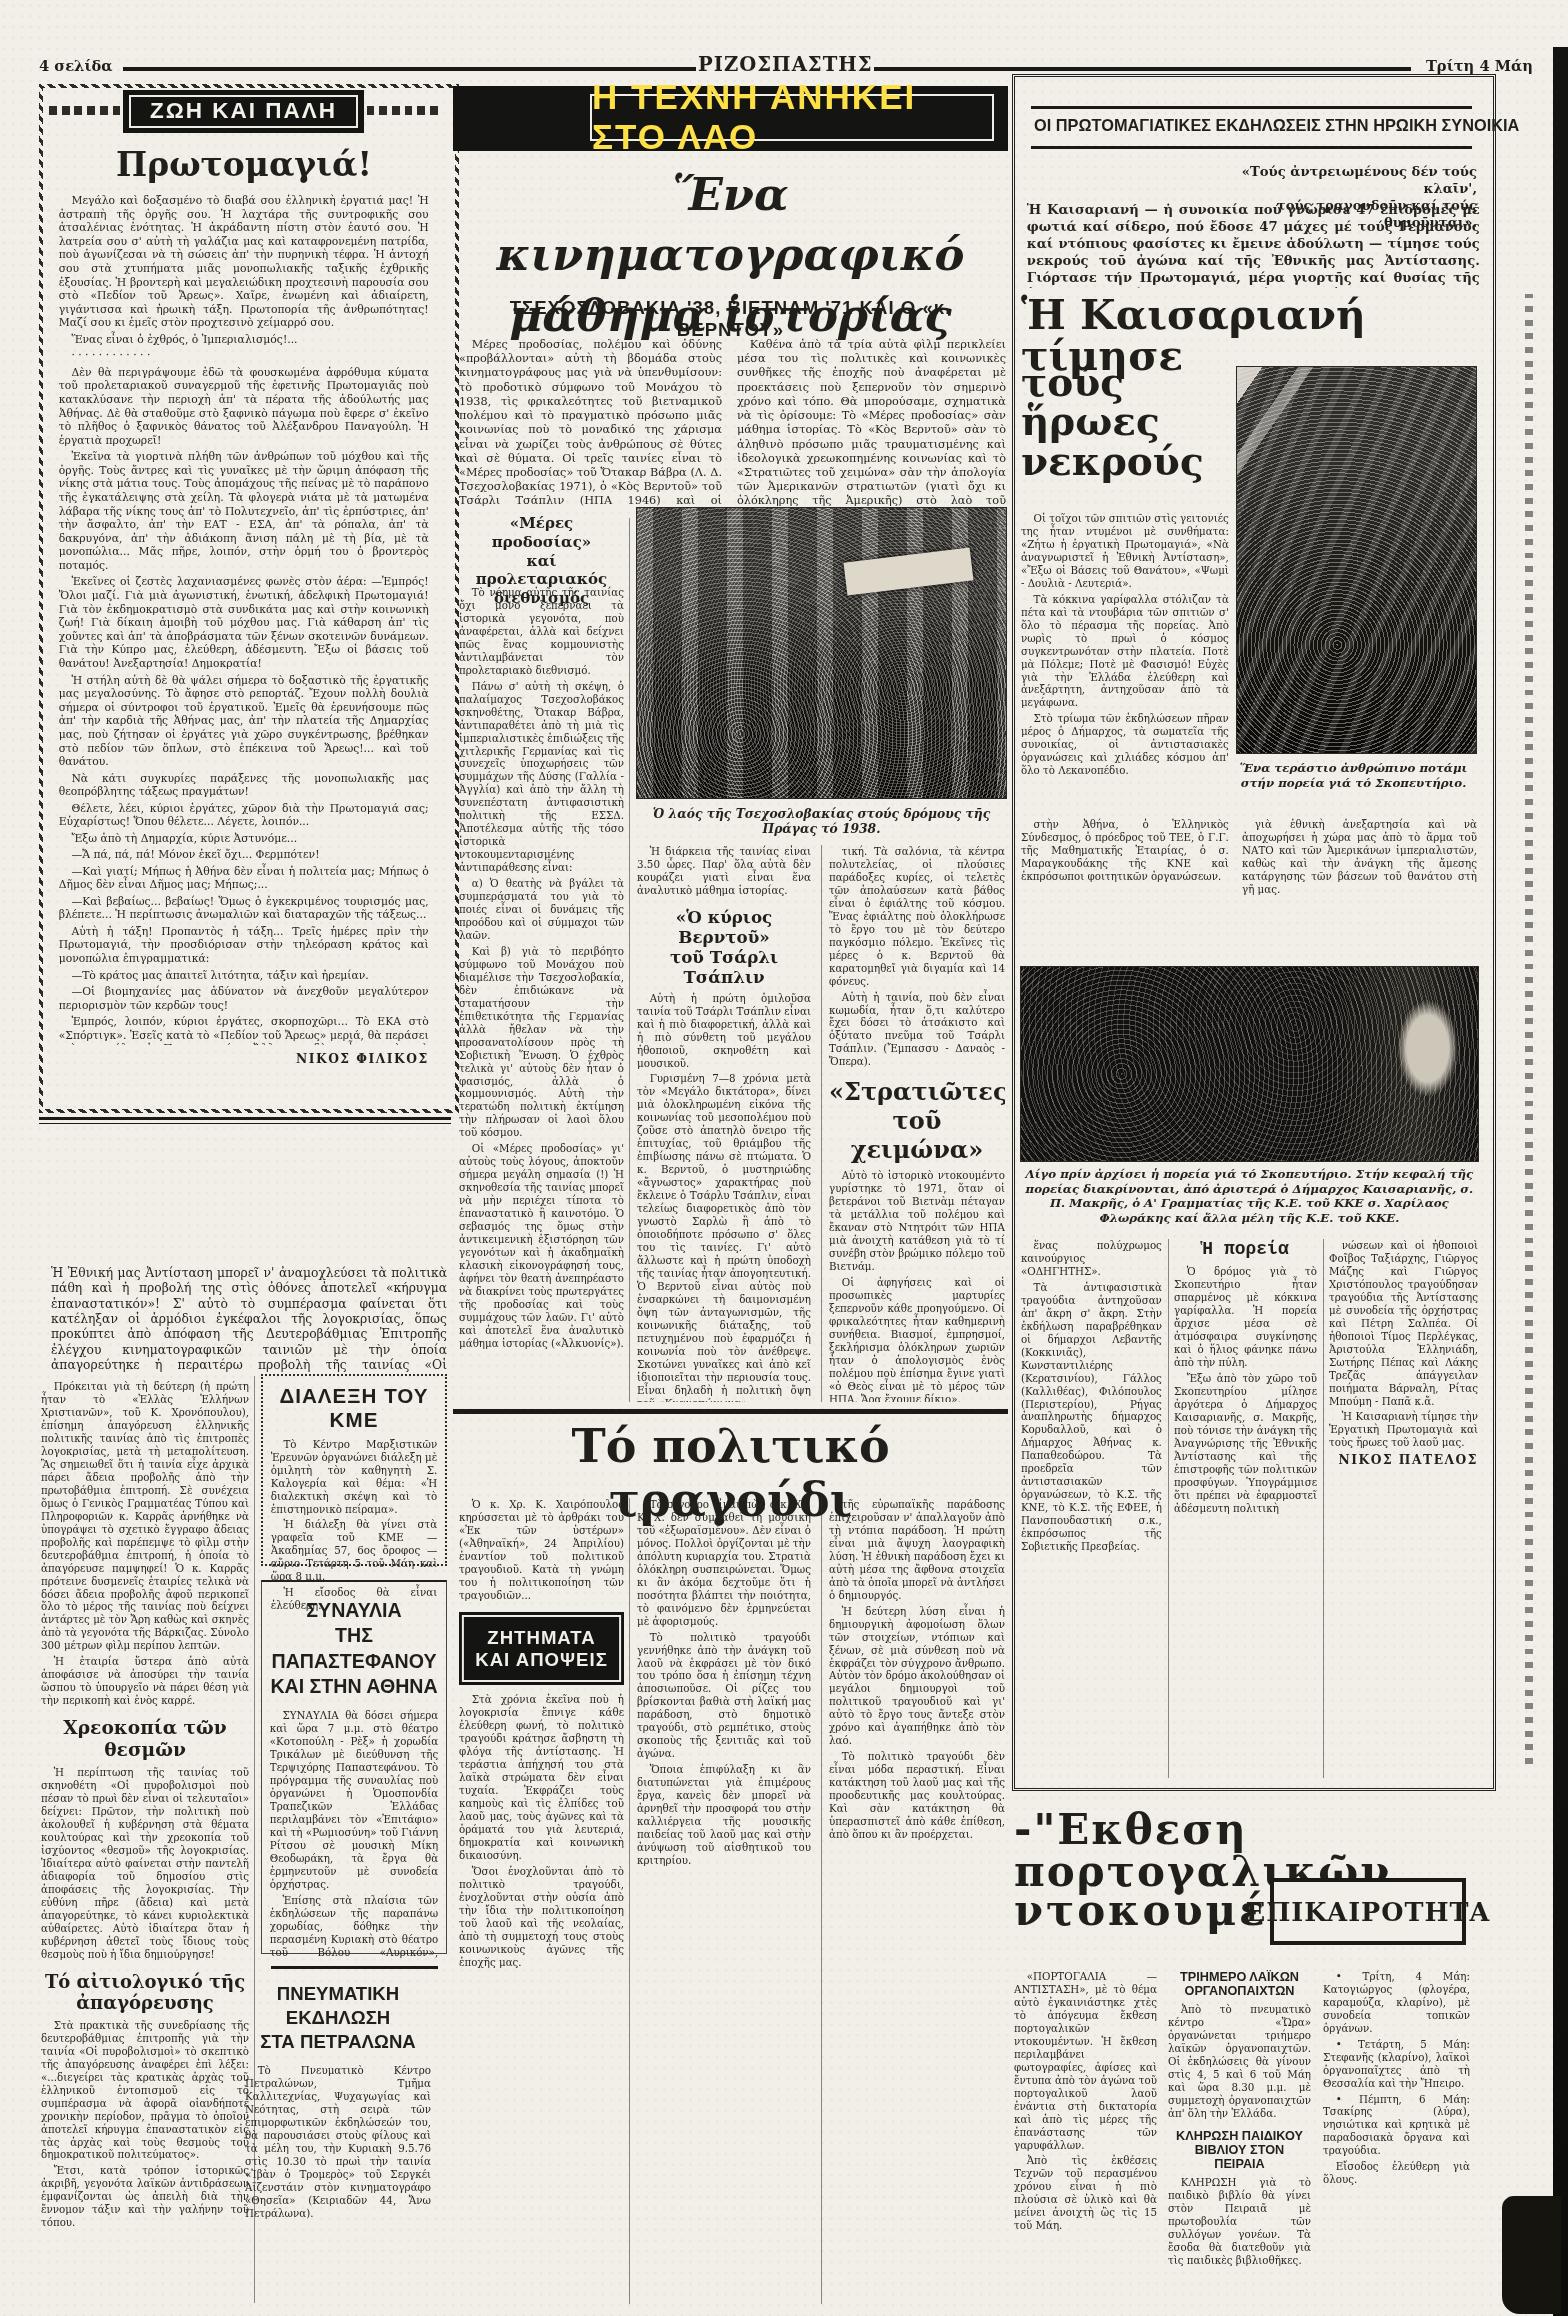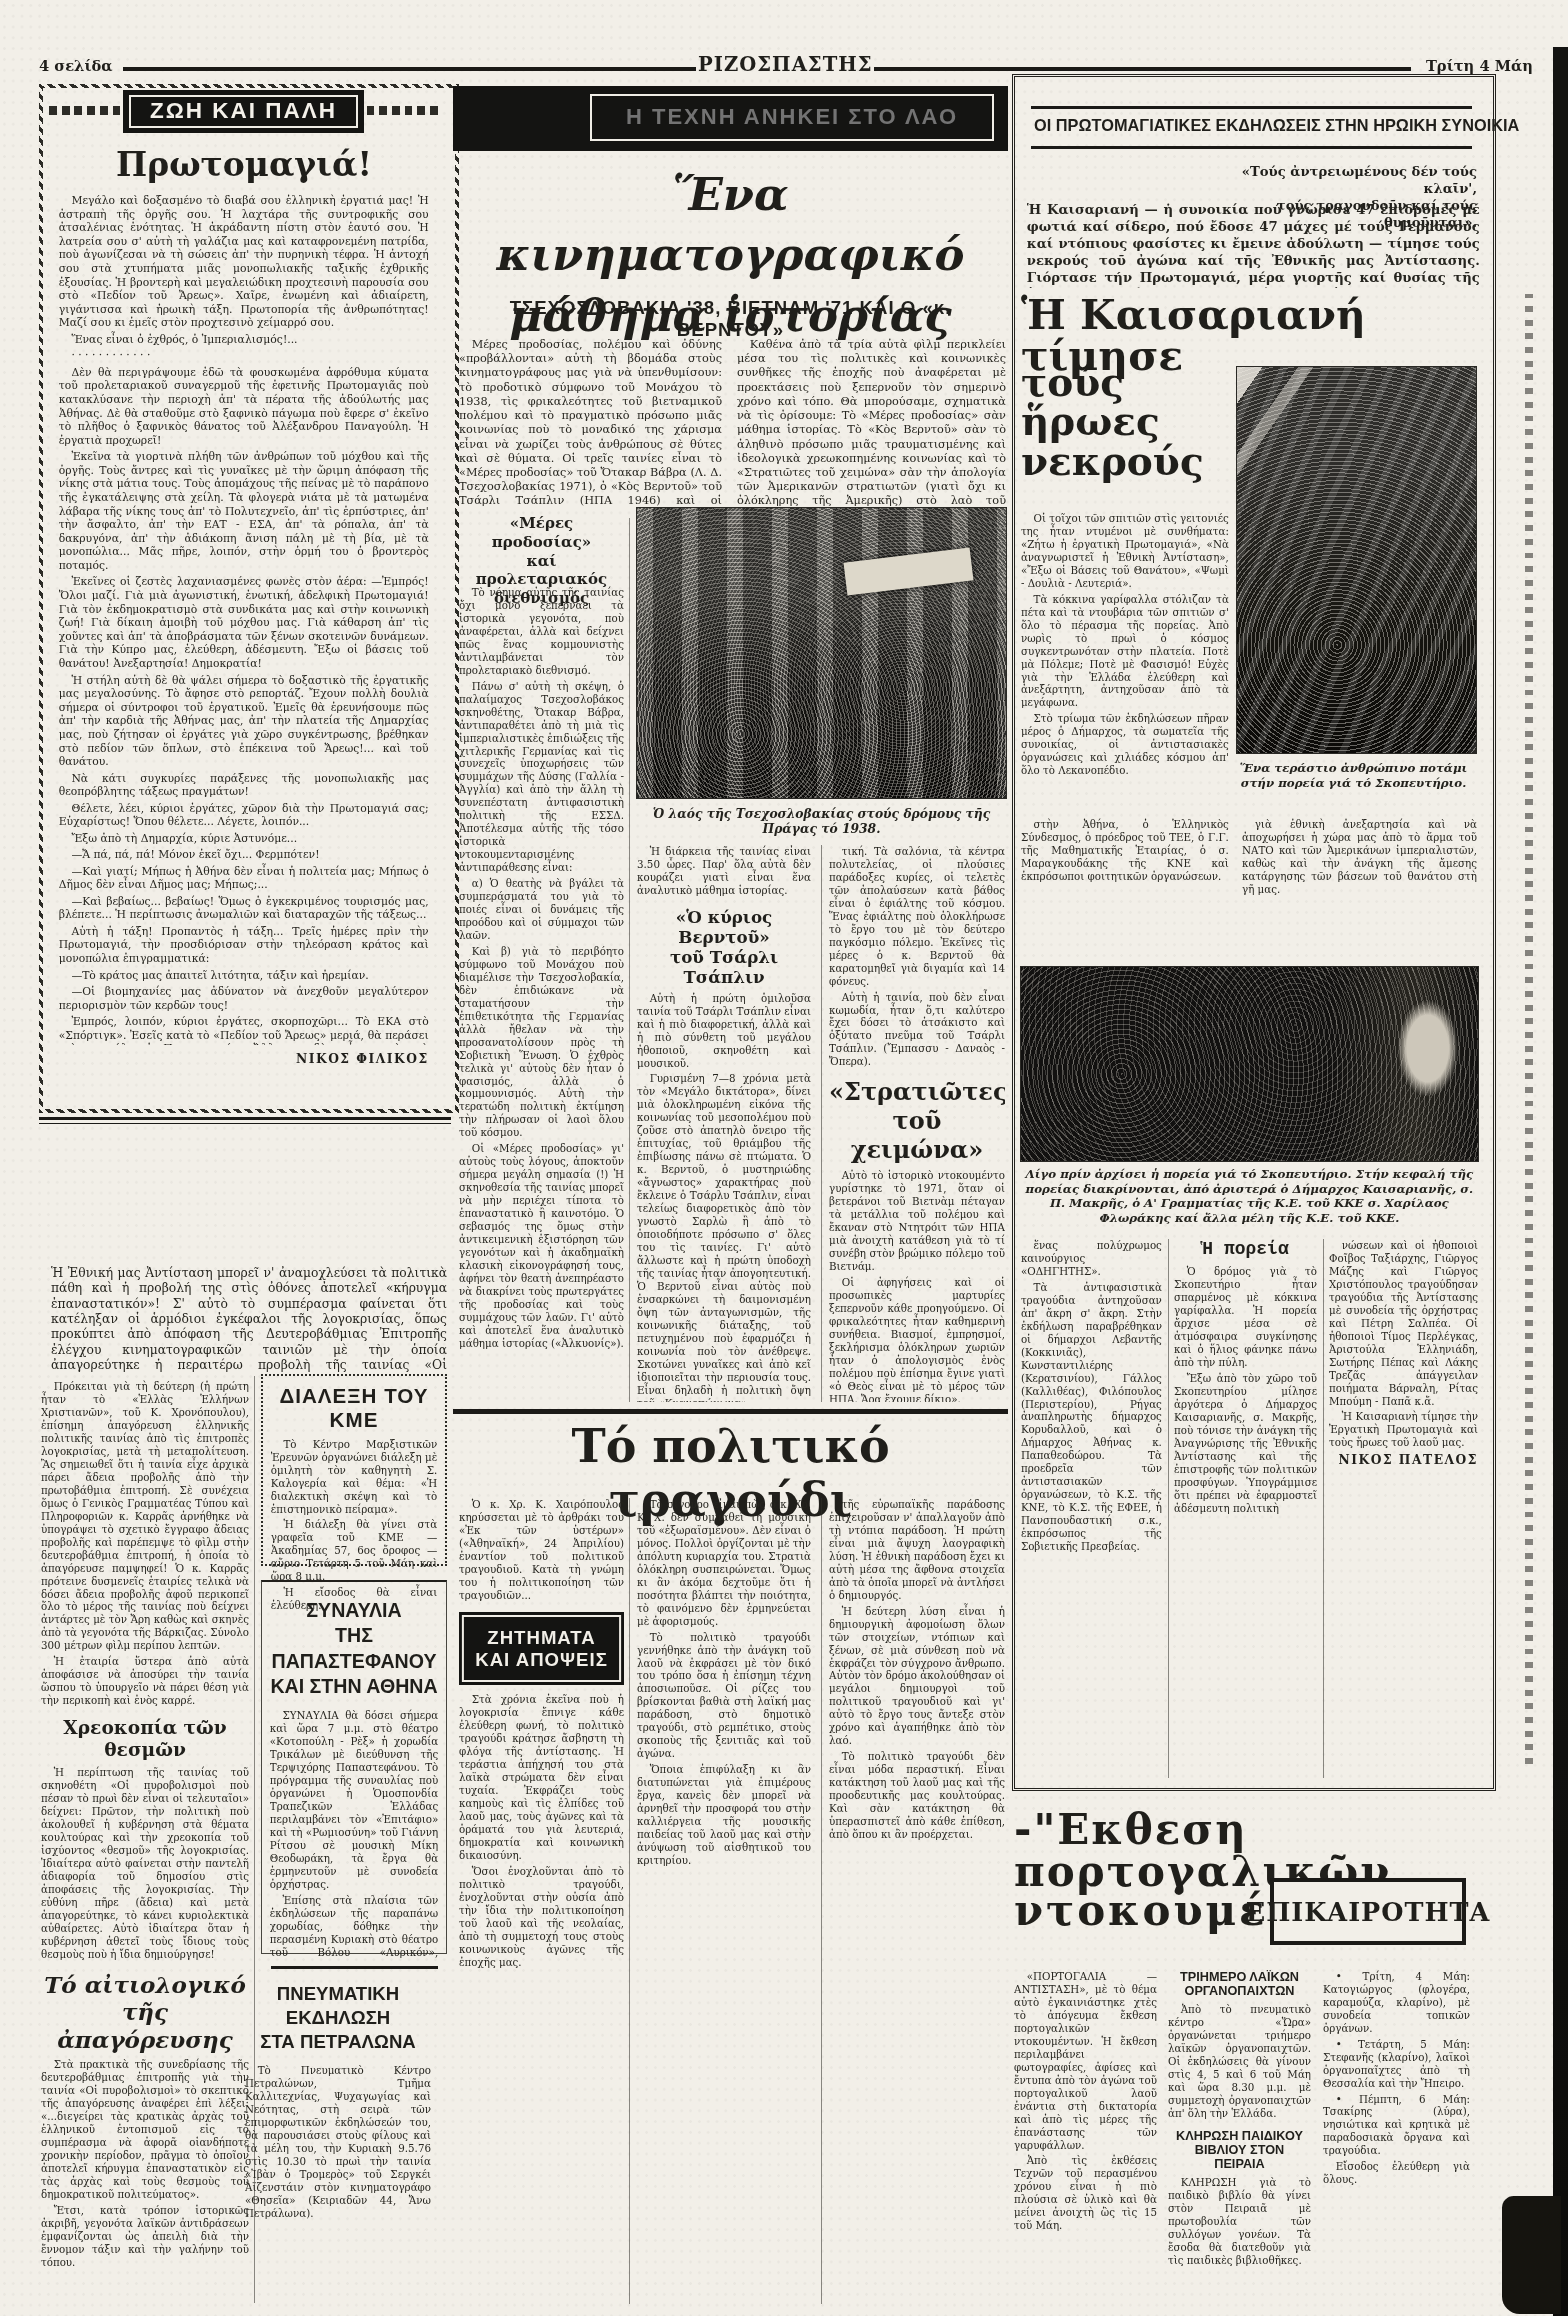--- a/index.html
+++ b/index.html
@@ -78,21 +78,21 @@
 
   <div class="abs" style="left:41px;top:1380px;width:208px;height:923px;overflow:hidden;">
     <div class="body">
         <p>Πρόκειται γιὰ τὴ δεύτερη (ἡ πρώτη ἦταν τὸ «Ἑλλὰς Ἑλλήνων Χριστιανῶν», τοῦ Κ. Χρονόπουλου), ἐπίσημη ἀπαγόρευση ἑλληνικῆς πολιτικῆς ταινίας ἀπὸ τὶς ἐπιτροπὲς λογοκρισίας, μετὰ τὴ μεταπολίτευση. Ἂς σημειωθεῖ ὅτι ἡ ταινία εἶχε ἀρχικὰ πάρει ἄδεια προβολῆς ἀπὸ τὴν πρωτοβάθμια ἐπιτροπή. Σὲ συνέχεια ὅμως ὁ Γενικὸς Γραμματέας Τύπου καὶ Πληροφοριῶν κ. Καρρᾶς ἀρνήθηκε νὰ ὑπογράψει τὸ σχετικὸ ἔγγραφο ἄδειας προβολῆς καὶ παρέπεμψε τὸ φὶλμ στὴν δευτεροβάθμια ἐπιτροπή, ἡ ὁποία τὸ ἀπαγόρευσε παμψηφεί! Ὁ κ. Καρρᾶς πρότεινε δυσμενεῖς ἑταιρίες τελικὰ νὰ δόσει ἄδεια προβολῆς ἀφοῦ περικοπεῖ ὅλο τὸ μέρος τῆς ταινίας ποὺ δείχνει ἀντάρτες μὲ τὸν Ἄρη καθὼς καὶ σκηνὲς ἀπὸ τὰ γεγονότα τῆς Βάρκιζας. Σύνολο 300 μέτρων φὶλμ περίπου λεπτῶν.</p>
         <p>Ἡ ἑταιρία ὕστερα ἀπὸ αὐτὰ ἀποφάσισε νὰ ἀποσύρει τὴν ταινία ὥσπου τὸ ὑπουργεῖο νὰ πάρει θέση γιὰ τὴν περικοπὴ καὶ ἑνὸς καρρέ.</p>
       </div>
     <div class="subhead" style="font-size:18.6px;">Χρεοκοπία τῶν θεσμῶν</div>
     <div class="body">
         <p>Ἡ περίπτωση τῆς ταινίας τοῦ σκηνοθέτη «Οἱ πυροβολισμοὶ ποὺ πέσαν τὸ πρωὶ δὲν εἶναι οἱ τελευταῖοι» δείχνει: Πρῶτον, τὴν πολιτικὴ ποὺ ἀκολουθεῖ ἡ κυβέρνηση στὰ θέματα κουλτούρας καὶ τὴν χρεοκοπία τοῦ ἰσχύοντος «θεσμοῦ» τῆς λογοκρισίας. Ἰδιαίτερα αὐτὸ φαίνεται στὴν παντελῆ ἀδιαφορία τοῦ δημοσίου στὶς ἀποφάσεις τῆς λογοκρισίας. Τὴν εὐθύνη πῆρε (ἄδεια) καὶ μετὰ ἀπαγορεύτηκε, τὸ κάνει κυριολεκτικὰ αὐθαίρετες. Αὐτὸ ἰδιαίτερα ὅταν ἡ κυβέρνηση ἀθετεῖ τοὺς ἴδιους τοὺς θεσμοὺς ποὺ ἡ ἴδια δημιούργησε!</p>
       </div>
-    <div class="subhead" style="font-size:23px;font-style:italic;">Τό αἰτιολογικό τῆς ἀπαγόρευσης</div>
+    <div class="subhead" style="font-size:18px;">Τό αἰτιολογικό τῆς ἀπαγόρευσης</div>
     <div class="body">
         <p>Στὰ πρακτικὰ τῆς συνεδρίασης τῆς δευτεροβάθμιας ἐπιτροπῆς γιὰ τὴν ταινία «Οἱ πυροβολισμοὶ» τὸ σκεπτικὸ τῆς ἀπαγόρευσης ἀναφέρει ἐπὶ λέξει: «...διεγείρει τὰς κρατικὰς ἀρχὰς τοῦ ἑλληνικοῦ ἐντοπισμοῦ εἰς τὸ συμπέρασμα νὰ ἀφορᾶ οἱανδήποτε χρονικὴν περίοδον, πρᾶγμα τὸ ὁποῖον ἀποτελεῖ κήρυγμα ἐπαναστατικὸν εἰς τὰς ἀρχὰς καὶ τοὺς θεσμοὺς τοῦ δημοκρατικοῦ πολιτεύματος».</p>
         <p>Ἔτσι, κατὰ τρόπον ἱστορικῶς ἀκριβῆ, γεγονότα λαϊκῶν ἀντιδράσεων ἐμφανίζονται ὡς ἀπειλὴ διὰ τὴν ἔννομον τάξιν καὶ τὴν γαλήνην τοῦ τόπου.</p>
       </div>
   </div>
   <div class="abs vrule" style="left:254px;top:1376px;height:927px;"></div>
 
   <div class="abs dotted-box" style="left:261px;top:1374px;width:186px;height:192px;padding:5.9px 7.8px;box-sizing:border-box;">
     <div class="sans" style="font-weight:bold;font-size:20.6px;text-align:center;letter-spacing:1px;margin:2px 0 5.9px;">ΔΙΑΛΕΞΗ ΤΟΥ ΚΜΕ</div>
     <div class="body" style="font-size:10.3px;">
@@ -118,21 +118,21 @@
       <div>ΠΝΕΥΜΑΤΙΚΗ ΕΚΔΗΛΩΣΗ</div>
       <div>ΣΤΑ ΠΕΤΡΑΛΩΝΑ</div>
     </div>
     <div class="body" style="font-size:10.3px;">
         <p>Τὸ Πνευματικὸ Κέντρο Πετραλώνων, Τμῆμα Καλλιτεχνίας, Ψυχαγωγίας καὶ Νεότητας, στὴ σειρὰ τῶν ἐπιμορφωτικῶν ἐκδηλώσεών του, θὰ παρουσιάσει στοὺς φίλους καὶ τὰ μέλη του, τὴν Κυριακὴ 9.5.76 στὶς 10.30 τὸ πρωὶ τὴν ταινία «Ἰβὰν ὁ Τρομερὸς» τοῦ Σεργκέι Ἀϊζενστάιν στὸν κινηματογράφο «Θησεῖα» (Κειριαδῶν 44, Ἄνω Πετράλωνα).</p>
       </div>
   </div>
 
   <div class="abs blackbar" style="left:453px;top:86px;width:555px;height:65px;">
     <div class="innerframe" style="position:absolute;left:137px;top:7.8px;width:400px;height:43px;display:flex;align-items:center;justify-content:center;">
-      <span class="sans" style="color:#737373;font-weight:bold;font-size:22px;letter-spacing:2px;">Η ΤΕΧΝΗ ΑΝΗΚΕΙ ΣΤΟ ΛΑΟ</span>
+      <span class="sans" style="color:#fde047;font-weight:bold;font-size:35px;letter-spacing:2px;">Η ΤΕΧΝΗ ΑΝΗΚΕΙ ΣΤΟ ΛΑΟ</span>
     </div>
   </div>
   <div class="abs" style="left:453px;top:165px;width:555px;text-align:center;font:bold italic 45px/1.34 'DejaVu Serif',serif;">
     <div>Ἕνα κινηματογραφικό</div>
     <div>μάθημα ἱστορίας</div>
   </div>
   <div class="abs sans" style="left:453px;top:297px;width:555px;text-align:center;font-weight:bold;font-size:18.6px;letter-spacing:1px;">ΤΣΕΧΟΣΛΟΒΑΚΙΑ '38, ΒΙΕΤΝΑΜ '71 ΚΑΙ Ο «κ. ΒΕΡΝΤΟΥ»</div>
 
   <div class="abs body" style="left:459px;top:338px;width:263px;height:169px;font-size:11.3px;">
       <p>Μέρες προδοσίας, πολέμου καὶ ὀδύνης «προβάλλονται» αὐτὴ τὴ βδομάδα στοὺς κινηματογράφους μας γιὰ νὰ ὑπενθυμίσουν: τὸ προδοτικὸ σύμφωνο τοῦ Μονάχου τὸ 1938, τὶς φρικαλεότητες τοῦ βιετναμικοῦ πολέμου καὶ τὸ πραγματικὸ πρόσωπο μιᾶς κοινωνίας ποὺ τὸ μοναδικό της χάρισμα εἶναι νὰ χωρίζει τοὺς ἀνθρώπους σὲ θύτες καὶ σὲ θύματα. Οἱ τρεῖς ταινίες εἶναι τὸ «Μέρες προδοσίας» τοῦ Ὄτακαρ Βάβρα (Λ. Δ. Τσεχοσλοβακίας 1971), ὁ «Κὸς Βερντοῦ» τοῦ Τσάρλι Τσάπλιν (ΗΠΑ 1946) καὶ οἱ «Στρατιῶτες τοῦ χειμώνα» σκηνοθετημένο ἀπὸ ὁμάδα ἀνώνυμων Ἀμερικανῶν κινηματογραφιστῶν (1972).</p>

